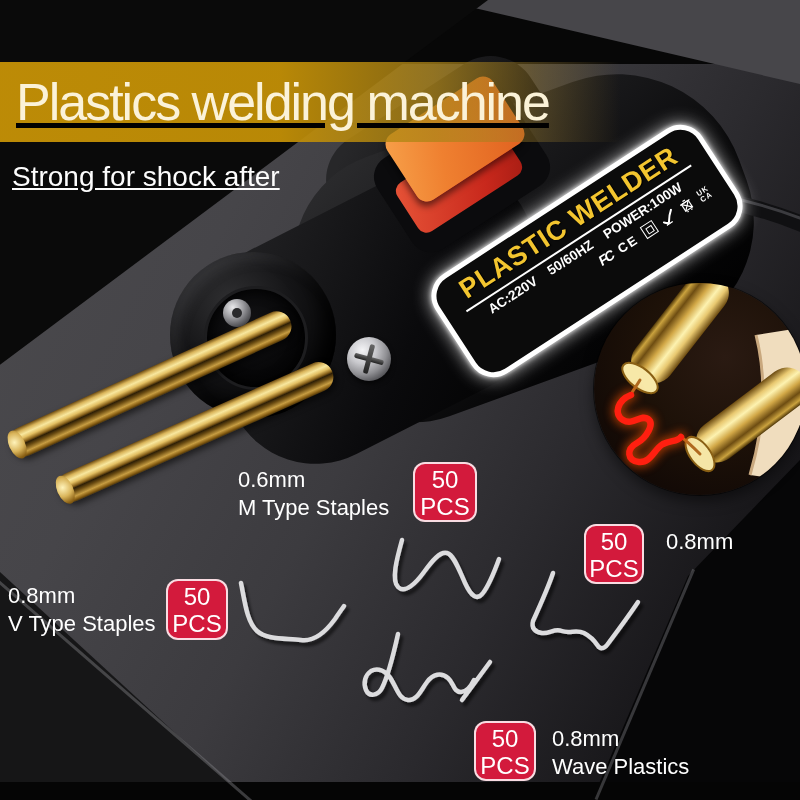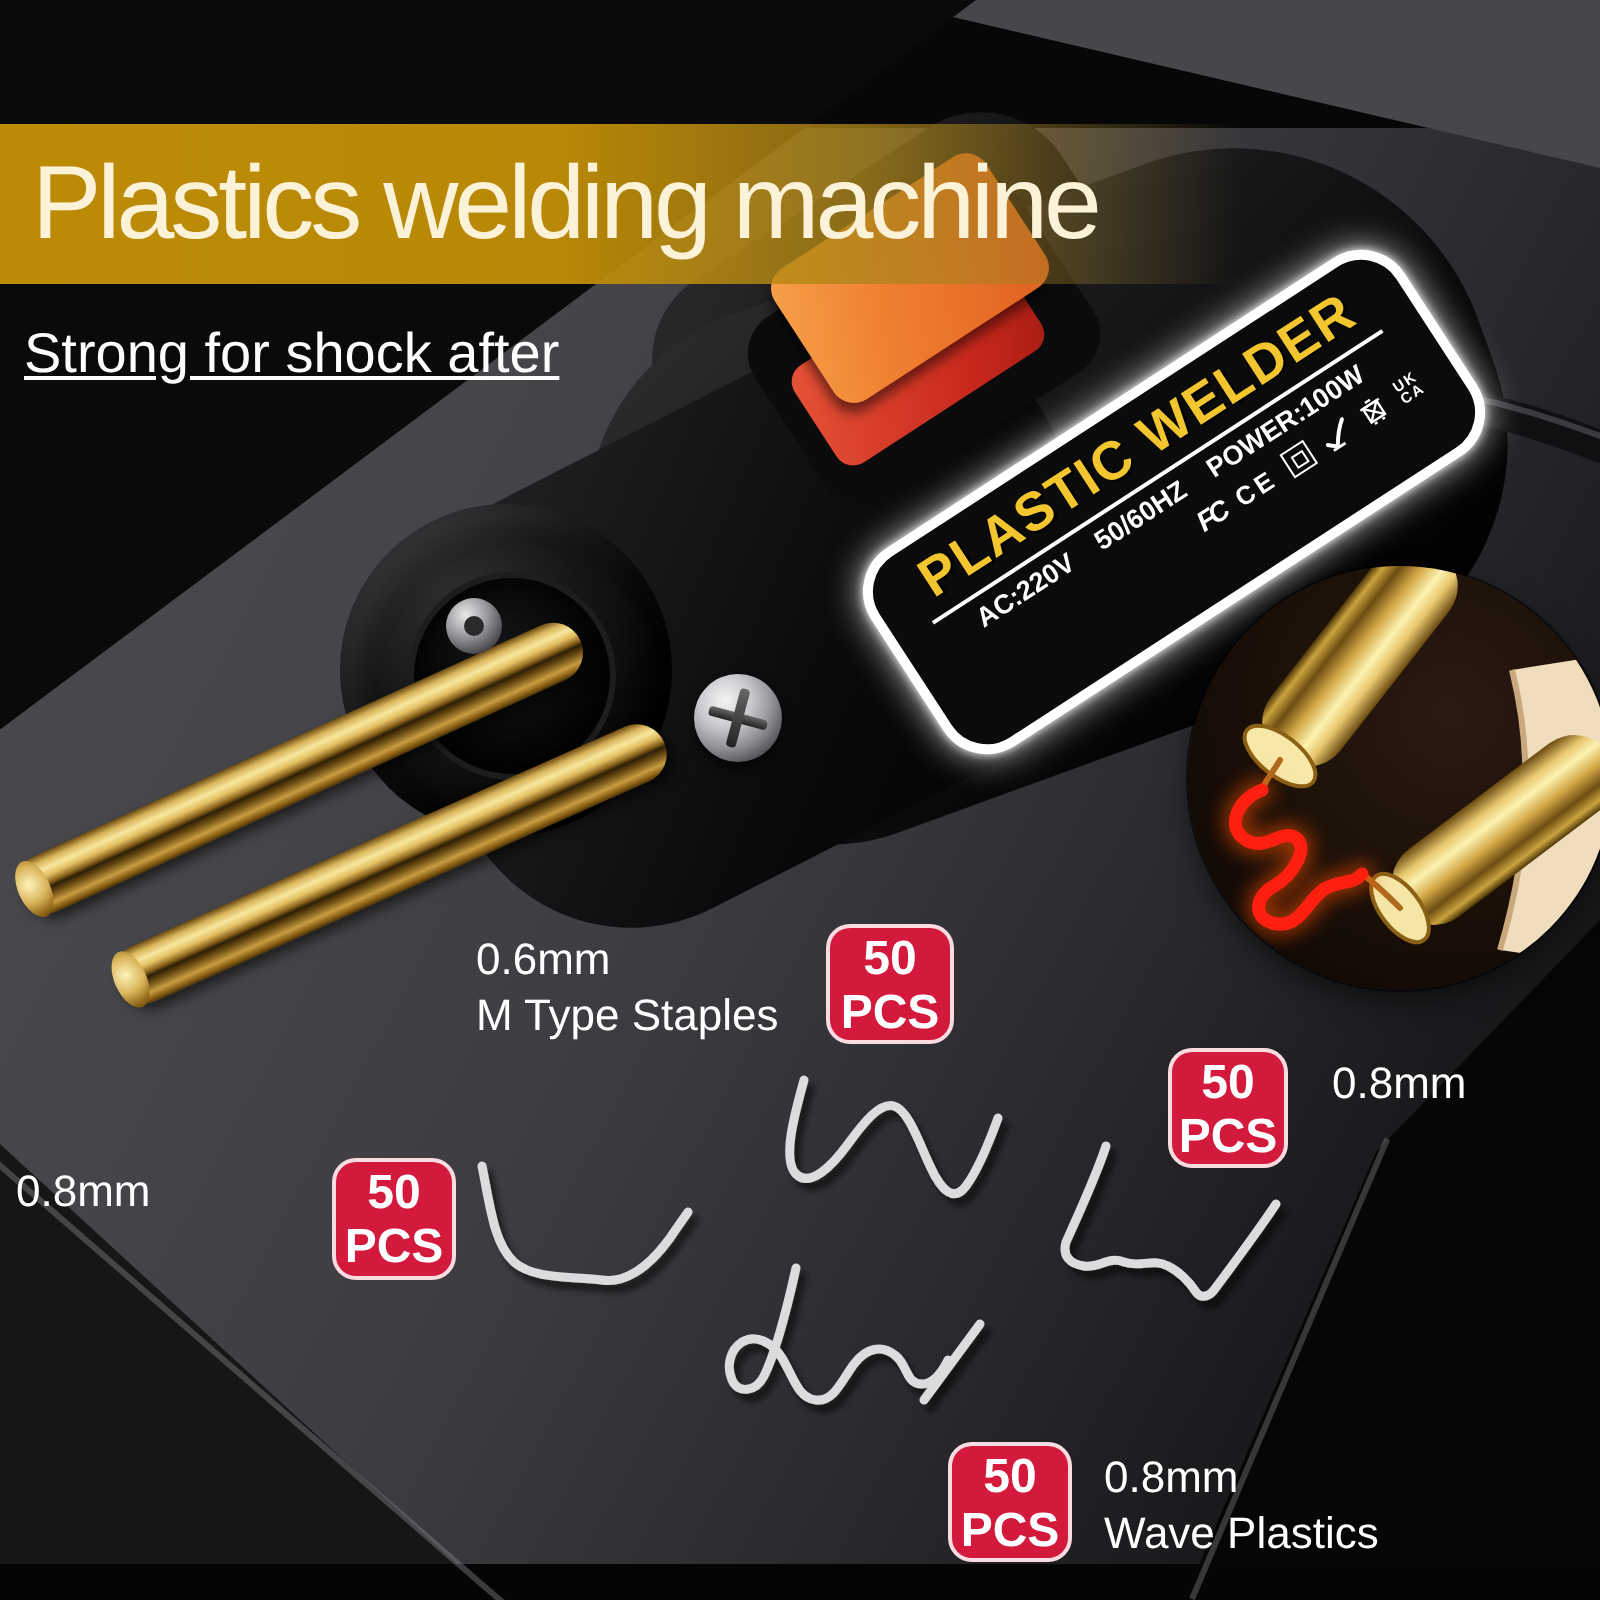--- a/index.html
+++ b/index.html
@@ -72,32 +72,32 @@
   .label-specs{display:flex;justify-content:center;gap:15px;color:#fff;font-size:13.5px;font-weight:bold;white-space:nowrap;}
   .cert-row{display:flex;justify-content:flex-end;align-items:center;gap:8px;margin-top:4px;
     color:#fff;font-weight:bold;padding-right:4px;}
   .fcc{font-size:14px;letter-spacing:-2px;font-style:italic;}
   .ce{font-size:13px;letter-spacing:2px;}
   .sq-icon{width:12px;height:12px;border:1.5px solid #fff;display:flex;align-items:center;justify-content:center;}
   .sq-icon i{display:block;width:5px;height:5px;border:1px solid #fff;}
   .ukca{display:flex;flex-direction:column;line-height:7px;font-size:7.5px;letter-spacing:1px;text-align:center;}
   
   .banner{left:0;top:62px;width:620px;height:80px;display:flex;align-items:center;padding-left:16px;box-sizing:border-box;
-    background:linear-gradient(90deg,rgba(194,143,6,.97) 0%,rgba(194,143,6,.95) 45%,rgba(172,132,24,.75) 70%,rgba(150,120,45,.35) 88%,rgba(150,120,45,0) 100%);}
+    background:linear-gradient(90deg,rgba(194,143,6,.97) 0%,rgba(194,143,6,.95) 45%,rgba(172,132,24,.75) 70%,rgba(150,120,45,.35) 88%,rgba(150,120,45,0) 100%);text-decoration:underline;}
   .banner span{color:#FBF2D8;font-size:52px;letter-spacing:-2px;white-space:nowrap;}
   .tagline{left:12px;top:150px;color:#fdfdfd;font-size:28px;line-height:54px;text-decoration:underline;}
   
   .inset{left:594px;top:283px;width:212px;height:212px;border-radius:50%;overflow:hidden;
     background:radial-gradient(circle at 62% 35%,#2a1a12 0%,#1d1108 45%,#130a06 75%,#0c0705 100%);
     box-shadow:0 0 0 1px rgba(0,0,0,.6),0 6px 14px rgba(0,0,0,.5);}
   
   .anno{color:#fff;font-size:22px;line-height:28px;white-space:nowrap;}
   .anno.right{}
   .badge{box-sizing:border-box;background:#D31A3C;border:2px solid rgba(255,255,255,.85);
-    border-radius:12px;color:#fff;text-align:center;font-weight:bold;font-size:24px;line-height:27px;
+    border-radius:12px;color:#fff;text-align:center;font-weight:normal;font-size:24px;line-height:27px;
     padding-top:2px;}
   svg.overlay{left:0;top:0;pointer-events:none;}
 </style>
 </head>
 <body>
 
 <div class="scene">
 
   <div class="abs top-strip"></div>
   <div class="abs tr-wedge"></div>
@@ -229,20 +229,21 @@
   <div class="abs badge" style="left:584px;top:524px;width:60px;height:60px;">
     <div>50</div>
     <div>PCS</div>
   </div>
   <div class="abs anno" style="left:666px;top:528px;">
     <div>0.8mm</div>
   </div>
 
   <div class="abs anno right" style="left:8px;top:582px;width:150px;">
     <div>0.8mm</div>
+    <div>V Type Staples</div>
   </div>
   <div class="abs badge" style="left:166px;top:579px;width:62px;height:61px;">
     <div>50</div>
     <div>PCS</div>
   </div>
 
   <div class="abs badge" style="left:474px;top:721px;width:62px;height:60px;">
     <div>50</div>
     <div>PCS</div>
   </div>

